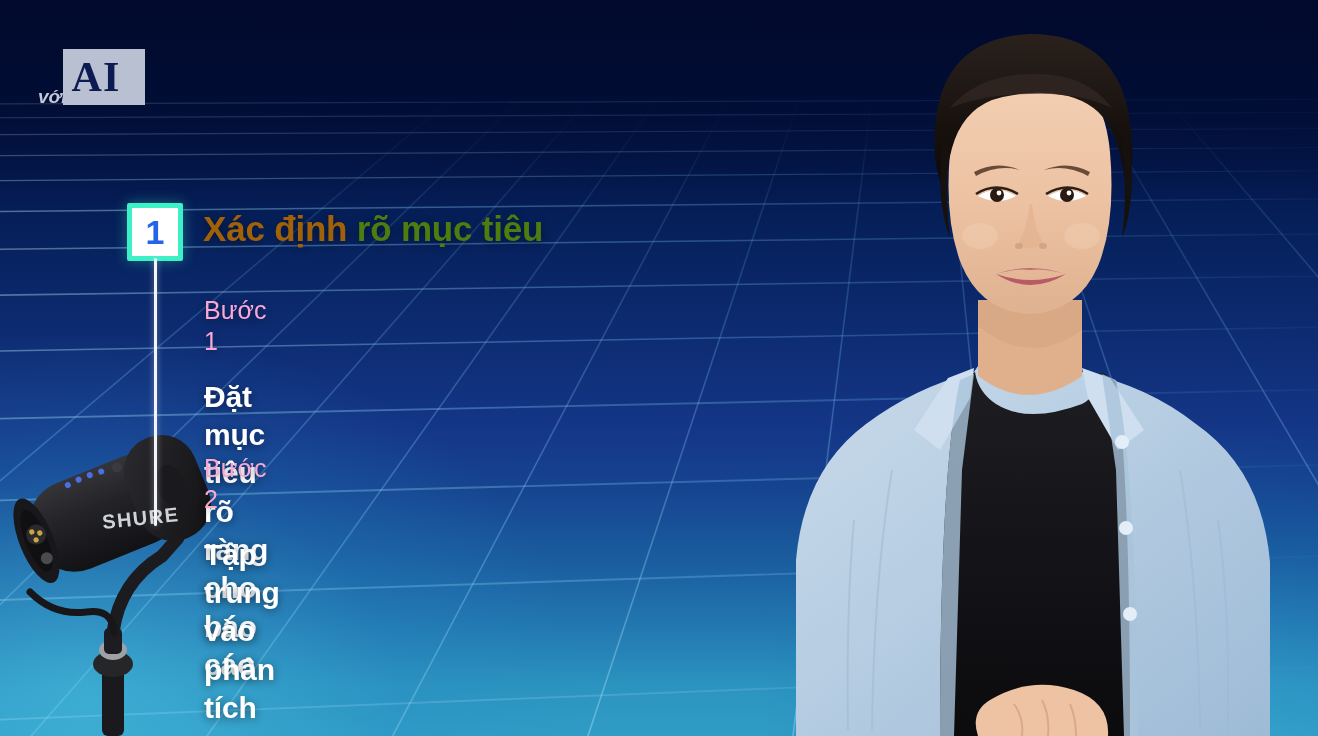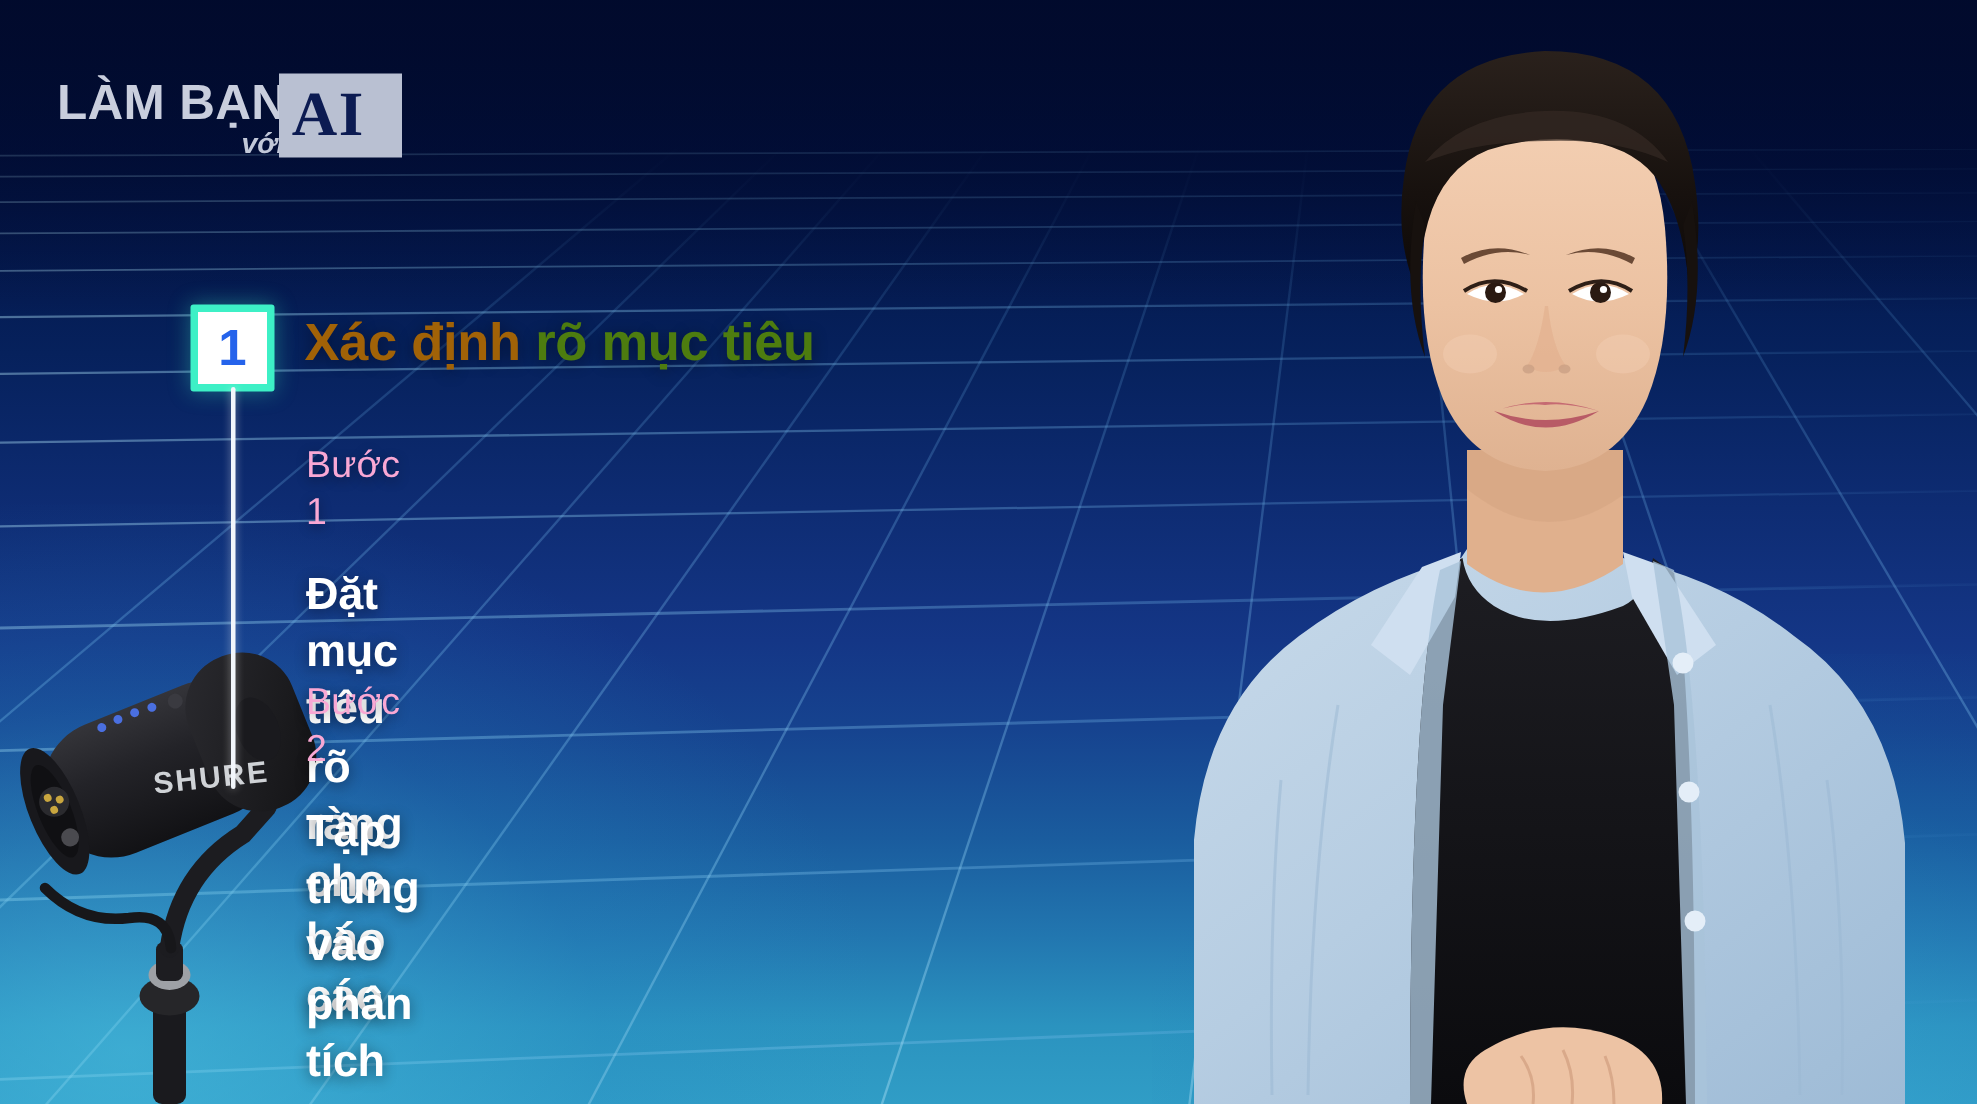--- a/index.html
+++ b/index.html
@@ -426,21 +426,20 @@
 
         <ellipse cx="170" cy="98" rx="14" ry="22" fill="#1a1a1e"></ellipse>
       </g>
 
       <path d="M 20 186 Q 44 210 76 206 Q 102 202 104 226" stroke="#17171a" stroke-width="7" fill="none" stroke-linecap="round"></path>
     </svg>
   </div>
 
   <div class="logo">
     <div class="logo-words">
-      <span class="logo-lam-ban">LÀM BẠN</span>
       <span class="logo-voi">với</span>
     </div>
     <div class="logo-ai-box">
       <span class="logo-ai">AI</span>
     </div>
   </div>
 
   <div class="panel">
 
     <div class="badge">

